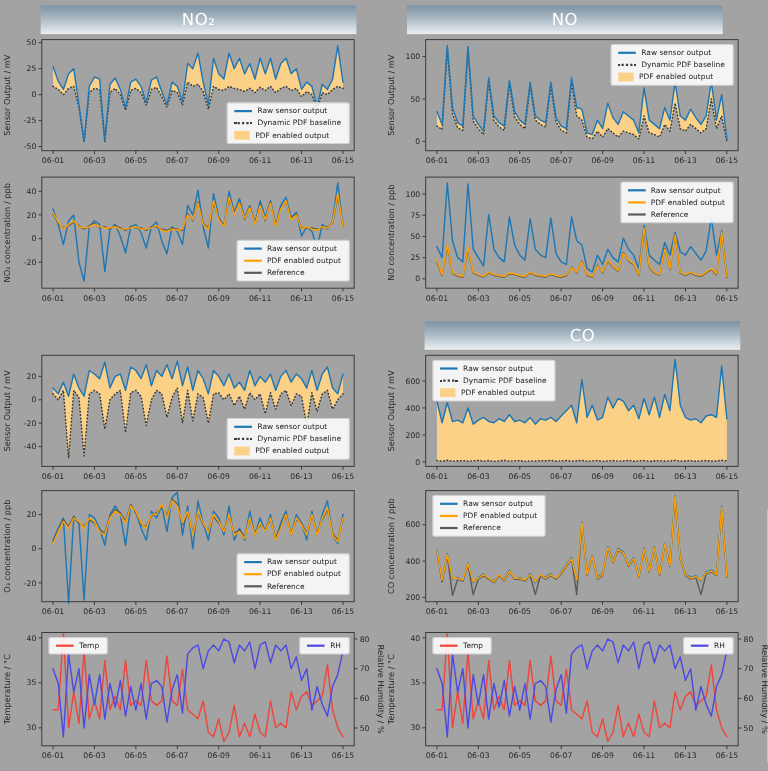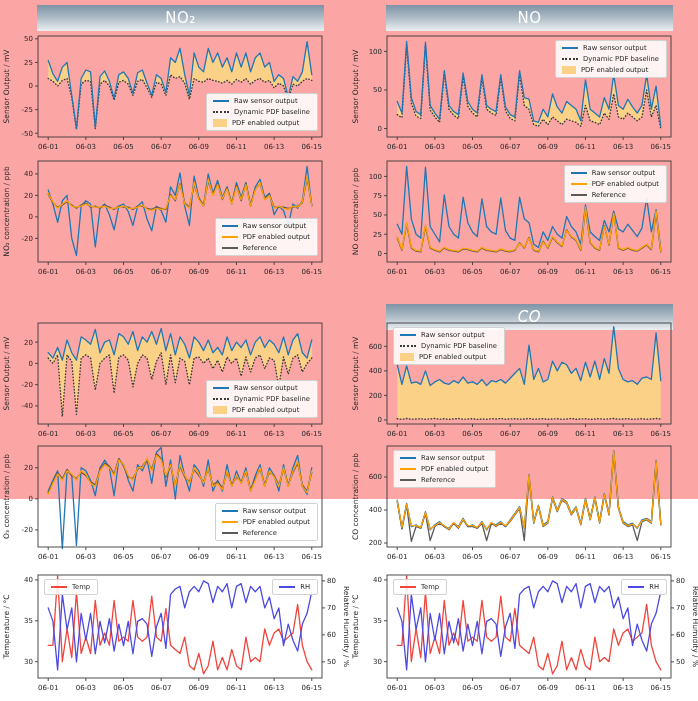--- a/index.html
+++ b/index.html
@@ -1,23 +1,23 @@
 <!DOCTYPE html>
 <html><head>
 <meta charset="utf-8">
 <style>
   html,body{margin:0;padding:0;background:#ffffff;}
   body{width:698px;height:701px;position:relative;font-family:"DejaVu Sans",sans-serif;}
-  .fig{position:absolute;left:0;top:0;width:698px;height:499px;background:#fca5a5;}
+  .fig{position:absolute;left:0;top:0;width:698px;height:701px;background:#a3a3a3;}
   .hdr{position:absolute;width:287px;height:26px;
        background:linear-gradient(180deg,#7e93a5 0%,#a9b8c3 45%,#d3dce2 80%,#ebeff1 100%);
        display:flex;align-items:center;justify-content:center;}
   .hdr-title{color:#ffffff;font-size:15px;letter-spacing:0.5px;}
-  #h0{left:37px;top:5px;} #h1{left:386px;top:5px;}
-  #h2{left:37px;top:292px;} #h3{left:386px;top:304px;font-style:italic;}
+  #h0{left:37px;top:5px;} #h1{left:370px;top:5px;}
+  #h2{left:37px;top:292px;} #h3{left:386px;top:292px;}
   .chart{position:absolute;width:349px;}
   .h120{height:120px;} .h122{height:122px;}
   #c0{left:0;top:33px;}   #c1{left:0;top:158px;}
   #c2{left:349px;top:33px;} #c3{left:349px;top:158px;}
   #c4{left:0;top:320px;}  #c5{left:0;top:443px;}
   #c6{left:349px;top:320px;} #c7{left:349px;top:443px;}
   #c8{left:0;top:572px;}  #c9{left:349px;top:572px;}
   svg{position:absolute;left:0;top:0;font-family:"DejaVu Sans",sans-serif;}
   .legend{position:absolute;background:rgba(255,255,255,0.88);border:1px solid #d2d2d2;
           border-radius:2px;padding:3px 7px 3px 6px;display:flex;flex-direction:column;gap:2.5px;z-index:2;justify-content:space-between;}

